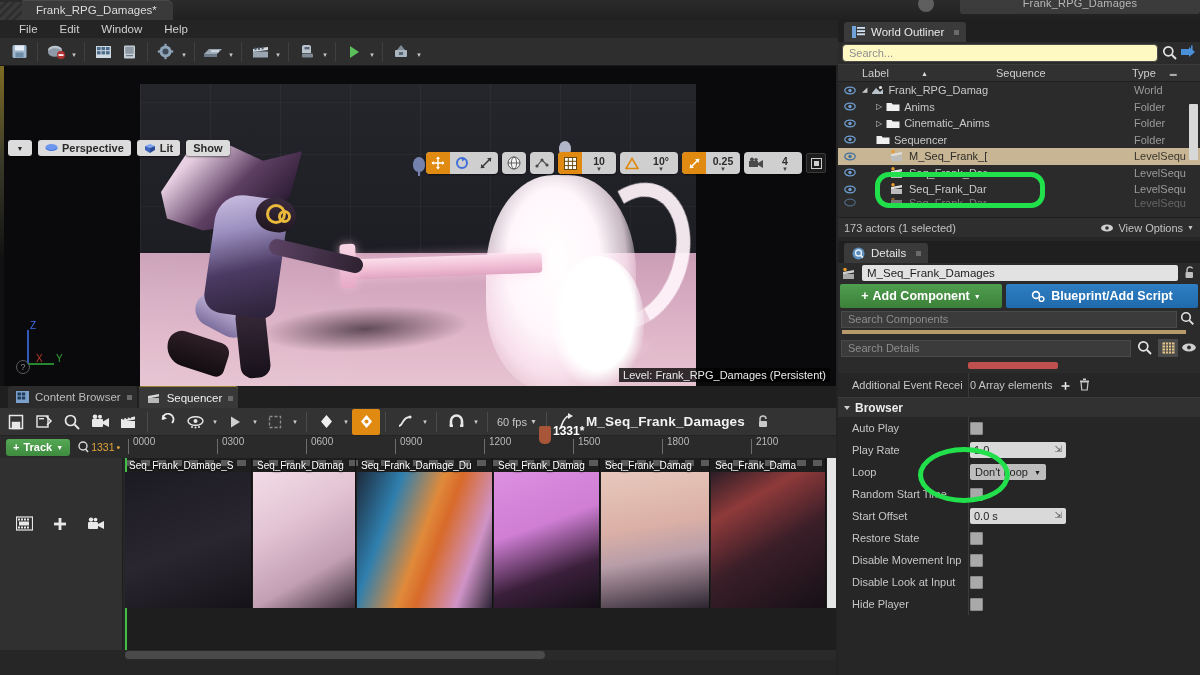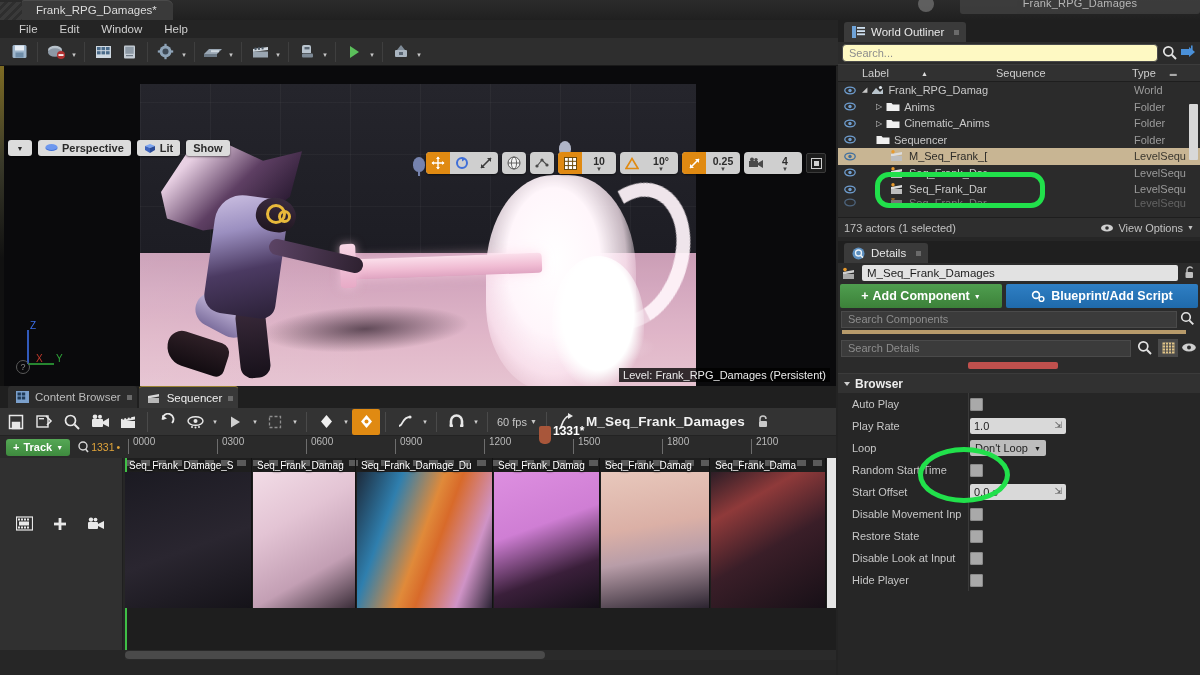--- a/index.html
+++ b/index.html
@@ -1118,20 +1118,35 @@
             <ellipse cx="8" cy="5.5" rx="6.8" ry="4" fill="#cfcfcf"></ellipse>
             <circle cx="8" cy="5.5" r="2" fill="#2e2e2e"></circle>
           </svg>
       </span>
     </div>
 
     <div class="redbar-row">
       <div class="redbar"></div>
     </div>
 
+    <div class="prop-row" style="height:24px;">
+      <div class="vdiv"></div>
+      <span class="pl">Additional Event Recei</span>
+      <span class="pv">
+        <span>0 Array elements</span>
+        <span class="plusico">＋</span>
+        <span>
+          <svg width="11" height="13" viewBox="0 0 11 13">
+              <rect x="1" y="2.5" width="9" height="1.5" fill="#c8c8c8"></rect>
+              <path d="M2 4 h7 l-0.8 8 h-5.4z" fill="none" stroke="#c8c8c8" stroke-width="1.2"></path>
+              <rect x="4" y="0.5" width="3" height="1.6" fill="#c8c8c8"></rect>
+            </svg>
+        </span>
+      </span>
+    </div>
 
     <div class="sec-head">
       <span class="arr down"></span>
       <span>Browser</span>
     </div>
 
     <div class="prop-row">
       <div class="vdiv"></div>
       <span class="pl">Auto Play</span>
       <span class="pv">
@@ -1175,29 +1190,29 @@
       <span class="pv">
         <span class="spinner">
           <span>0.0 s</span>
           <span class="ar">⇲</span>
         </span>
       </span>
     </div>
 
     <div class="prop-row">
       <div class="vdiv"></div>
-      <span class="pl">Disable Movement Inp</span>
+      <span class="pl">Restore State</span>
       <span class="pv">
         <span class="cb"></span>
       </span>
     </div>
 
     <div class="prop-row">
       <div class="vdiv"></div>
-      <span class="pl">Restore State</span>
+      <span class="pl">Disable Movement Inp</span>
       <span class="pv">
         <span class="cb"></span>
       </span>
     </div>
 
     <div class="prop-row">
       <div class="vdiv"></div>
       <span class="pl">Disable Look at Input</span>
       <span class="pv">
         <span class="cb"></span>

